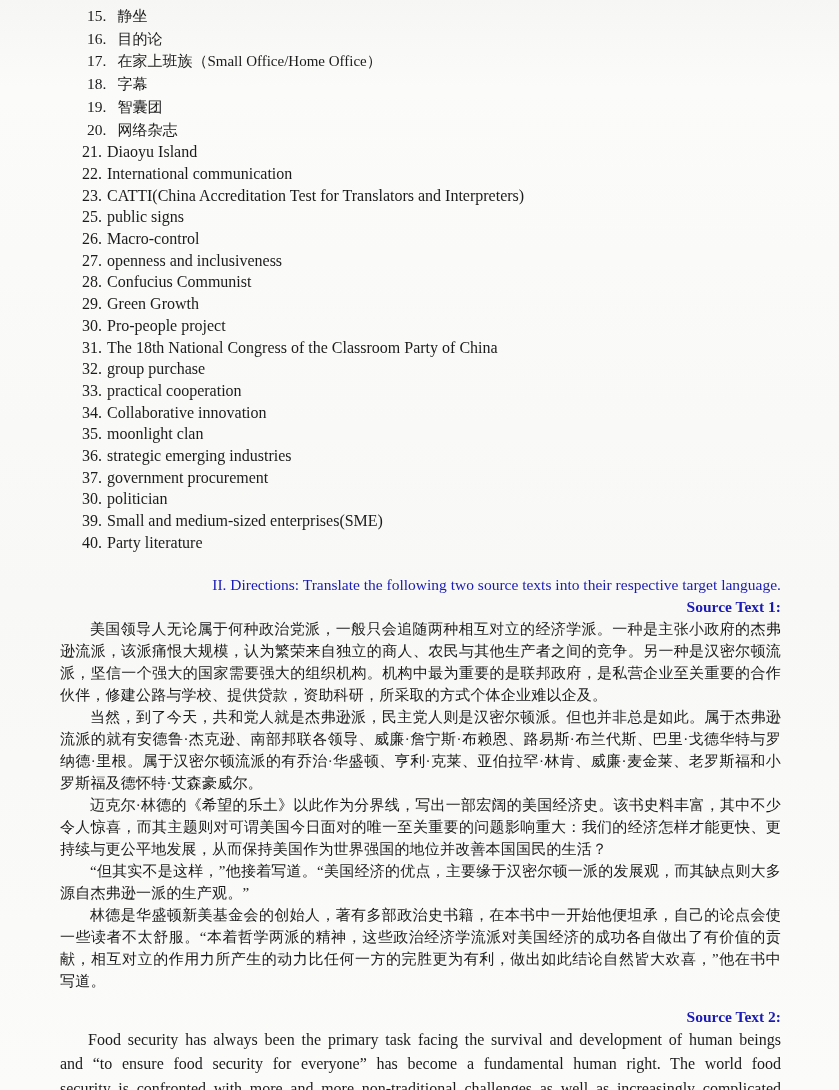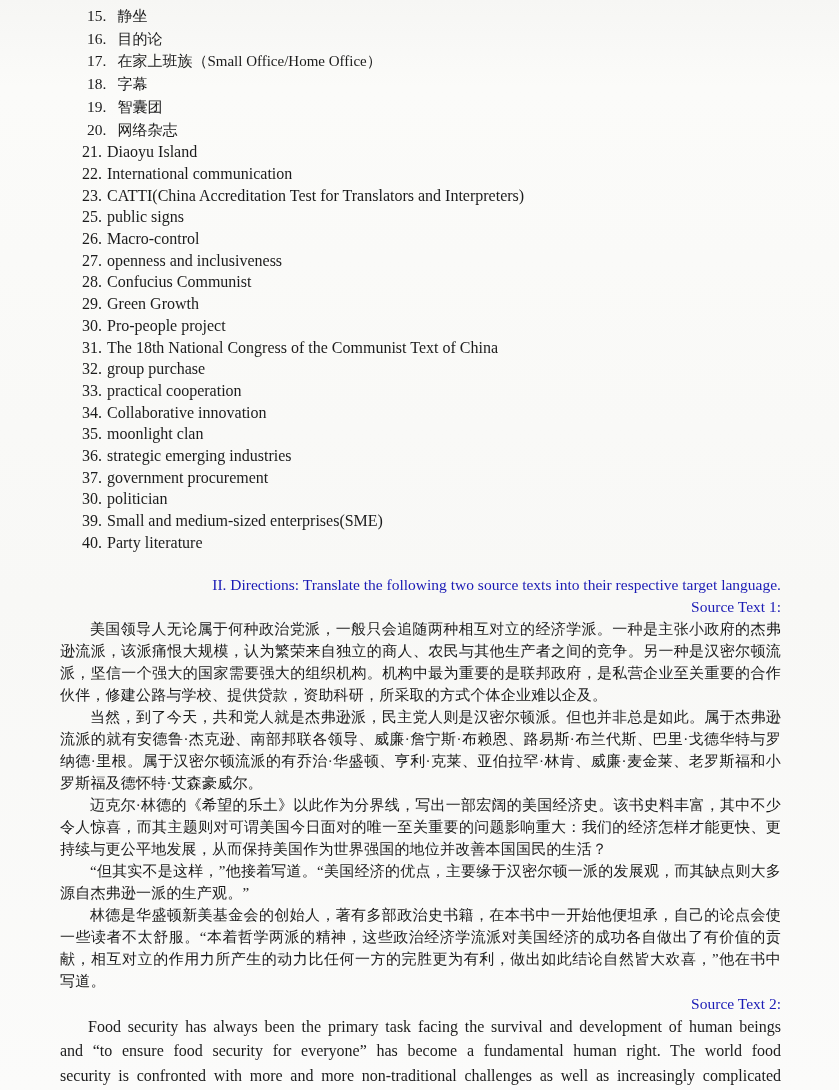--- a/index.html
+++ b/index.html
@@ -33,22 +33,23 @@
   .directions {
     margin-top: 20px;
     padding-left: 20px;
     font-size: 15.5px;
     line-height: 22px;
   }
   .st-label {
     padding-left: 20px;
     font-size: 15.5px;
     line-height: 22px;
+    font-weight: bold;
   }
-  .st-label.st2 { margin-top: 1px; padding-left: 30px; }
+  .st-label.st2 { margin-top: 14px; padding-left: 30px; }
 
   
   .cn-para {
     font-size: 15px;
     line-height: 22px;
     text-align: justify;
     text-indent: 30px;
     letter-spacing: 0.2px;
   }
 
@@ -76,21 +77,21 @@
       <div class="wl-item cn"><span class="num">20.</span><span>网络杂志</span></div>
       <div class="wl-item"><span class="num">21.</span><span>Diaoyu Island</span></div>
       <div class="wl-item"><span class="num">22.</span><span>International communication</span></div>
       <div class="wl-item"><span class="num">23.</span><span>CATTI(China Accreditation Test for Translators and Interpreters)</span></div>
       <div class="wl-item"><span class="num">25.</span><span>public signs</span></div>
       <div class="wl-item"><span class="num">26.</span><span>Macro-control</span></div>
       <div class="wl-item"><span class="num">27.</span><span>openness and inclusiveness</span></div>
       <div class="wl-item"><span class="num">28.</span><span>Confucius Communist</span></div>
       <div class="wl-item"><span class="num">29.</span><span>Green Growth</span></div>
       <div class="wl-item"><span class="num">30.</span><span>Pro-people project</span></div>
-      <div class="wl-item"><span class="num">31.</span><span>The 18th National Congress of the Communist Text of China</span></div>
+      <div class="wl-item"><span class="num">31.</span><span>The 18th National Congress of the Classroom Party of China</span></div>
       <div class="wl-item"><span class="num">32.</span><span>group purchase</span></div>
       <div class="wl-item"><span class="num">33.</span><span>practical cooperation</span></div>
       <div class="wl-item"><span class="num">34.</span><span>Collaborative innovation</span></div>
       <div class="wl-item"><span class="num">35.</span><span>moonlight clan</span></div>
       <div class="wl-item"><span class="num">36.</span><span>strategic emerging industries</span></div>
       <div class="wl-item"><span class="num">37.</span><span>government procurement</span></div>
       <div class="wl-item"><span class="num">30.</span><span>politician</span></div>
       <div class="wl-item"><span class="num">39.</span><span>Small and medium-sized enterprises(SME)</span></div>
       <div class="wl-item"><span class="num">40.</span><span>Party literature</span></div>
     </div>

